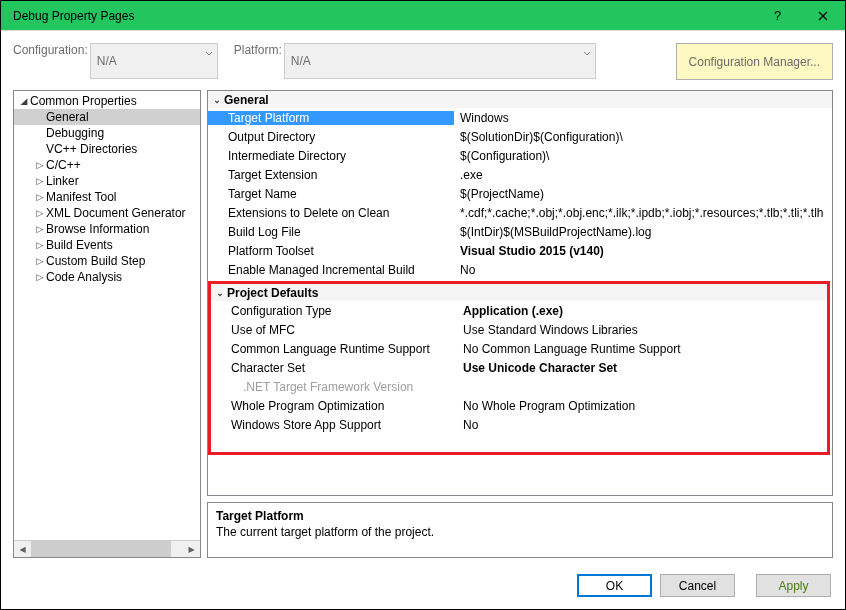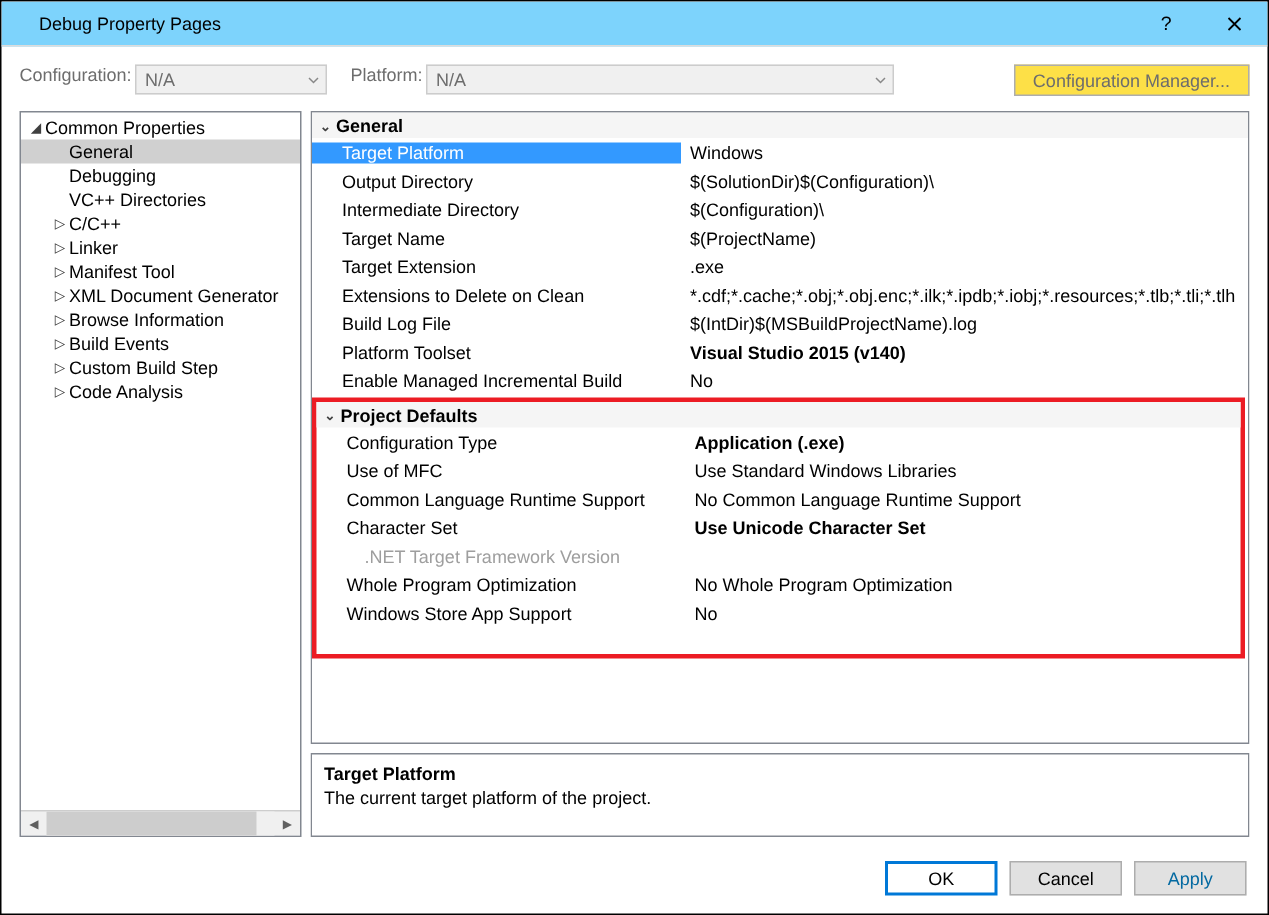--- a/index.html
+++ b/index.html
@@ -1,28 +1,28 @@
 <!DOCTYPE html>
 <html><head>
 <meta charset="utf-8">
 <style>
 * { box-sizing: border-box; margin: 0; padding: 0; font-family: "Segoe UI", Tahoma, sans-serif; font-size: 12px; }
 html, body { height: 100%; }
 body { background: #fff; width: 846px; height: 610px; border: 1px solid #000; display: flex; flex-direction: column; overflow: hidden; }
 
-.titlebar { display: flex; align-items: center; height: 30px; padding-left: 25px; background: #7dd3fc; border-bottom: 1px solid #dcdcdc; }
+.titlebar { display: flex; align-items: center; height: 30px; padding-left: 12px; background: #22c55e; border-bottom: 1px solid #dcdcdc; }
 .titlebar .title { flex: 1; color: #000; }
 .titlebar .tbtn { width: 45px; height: 30px; display: flex; align-items: center; justify-content: center; font-size: 13px; color: #000; }
 
 .configrow { display: flex; align-items: flex-start; gap: 2px; padding: 12px 12px 10px 12px; }
 .configrow .lbl { color: #6d6d6d; }
-.configrow .combo { border: 1px solid #cccccc; background: #f0f0f0; color: #6d6d6d; height: 20px; display: flex; align-items: center; padding: 0 6px; position: relative; min-width: 80px; }
+.configrow .combo { border: 1px solid #cccccc; background: #f0f0f0; color: #6d6d6d; height: 36px; display: flex; align-items: center; padding: 0 6px; position: relative; min-width: 80px; }
 .configrow .combo .caret { position: absolute; right: 4px; top: 6px; }
 .configrow .spacer { flex: 1; }
-.configrow .cfgmgr { border: 1px solid #adadad; background: #fde047; color: #6d6d6d; height: 21px; padding: 0 12px; display: flex; align-items: center; }
+.configrow .cfgmgr { border: 1px solid #adadad; background: #fef9c3; color: #6d6d6d; height: 37px; padding: 0 12px; display: flex; align-items: center; }
 
 .mainarea { flex: 1; display: flex; gap: 6px; padding: 0 12px 6px 12px; overflow: hidden; }
 
 .treepanel { width: 188px; border: 1px solid #828790; background: #fff; display: flex; flex-direction: column; overflow: hidden; }
 .tree { flex: 1; overflow: auto; padding: 2px 0; }
 .tree .node { display: flex; align-items: center; height: 16px; white-space: nowrap; cursor: default; }
 .tree .exp { width: 12px; text-align: center; font-size: 9px; color: #404040; display: inline-block; }
 .tree .selected { background: #d0d0d0; }
 .tree .d0 { padding-left: 4px; }
 .tree .d1 { padding-left: 32px; }
@@ -47,21 +47,21 @@
 .row .indent { padding-left: 32px; }
 
 .redbox { border: 3px solid #ec1c24; margin: 2px 2px 2px 0; padding-bottom: 18px; }
 
 .desc { border: 1px solid #828790; background: #fff; padding: 6px 8px; height: 56px; }
 .desc .h { font-weight: 600; margin-bottom: 2px; }
 
 .btnrow { display: flex; justify-content: flex-end; gap: 8px; padding: 10px 14px 12px 14px; }
 .btn { min-width: 75px; height: 23px; border: 1px solid #adadad; background: #e1e1e1; display: flex; align-items: center; justify-content: center; cursor: default; }
 .btn.ok { border: 2px solid #0078d7; background: #fff; text-align: center; }
-.btn.disabled { color: #0369a1; }
+.btn.disabled { color: #4d7c0f; margin-left: 13px; }
 
 svg.caret { width: 8px; height: 8px; }
 </style>
 </head>
 <body>
 
 <div class="titlebar">
   <div class="title">Debug Property Pages</div>
   <div class="tbtn">?</div>
   <div class="tbtn">
@@ -162,26 +162,26 @@
           </div>
         <div class="row">
             <div class="k">Output Directory</div>
             <div class="v">$(SolutionDir)$(Configuration)\</div>
           </div>
         <div class="row">
             <div class="k">Intermediate Directory</div>
             <div class="v">$(Configuration)\</div>
           </div>
         <div class="row">
+            <div class="k">Target Extension</div>
+            <div class="v">.exe</div>
+          </div>
+        <div class="row">
             <div class="k">Target Name</div>
             <div class="v">$(ProjectName)</div>
-          </div>
-        <div class="row">
-            <div class="k">Target Extension</div>
-            <div class="v">.exe</div>
           </div>
         <div class="row">
             <div class="k">Extensions to Delete on Clean</div>
             <div class="v">*.cdf;*.cache;*.obj;*.obj.enc;*.ilk;*.ipdb;*.iobj;*.resources;*.tlb;*.tli;*.tlh</div>
           </div>
         <div class="row">
             <div class="k">Build Log File</div>
             <div class="v">$(IntDir)$(MSBuildProjectName).log</div>
           </div>
         <div class="row">

